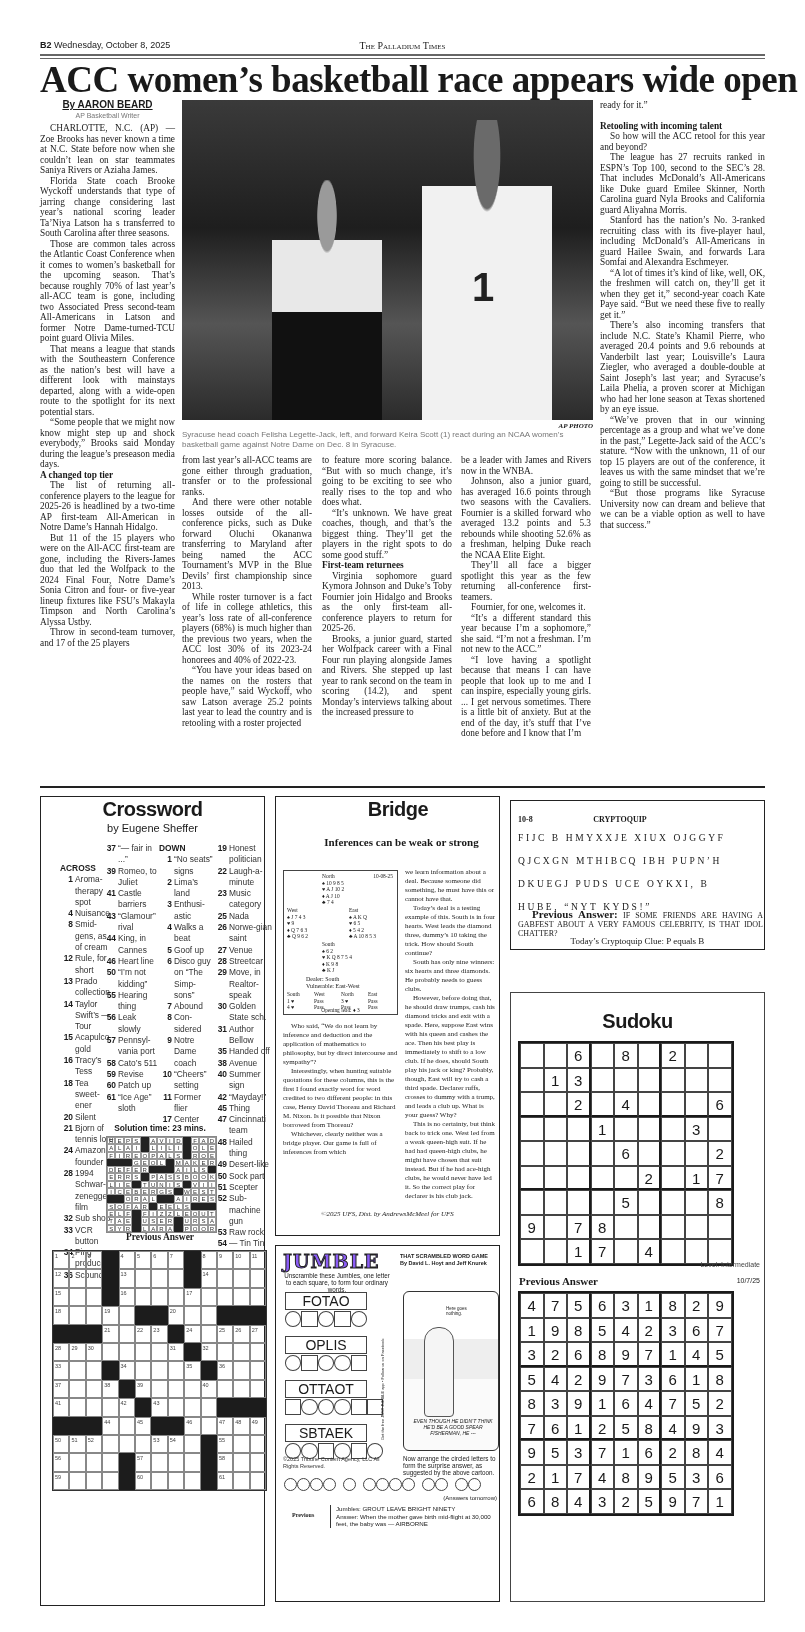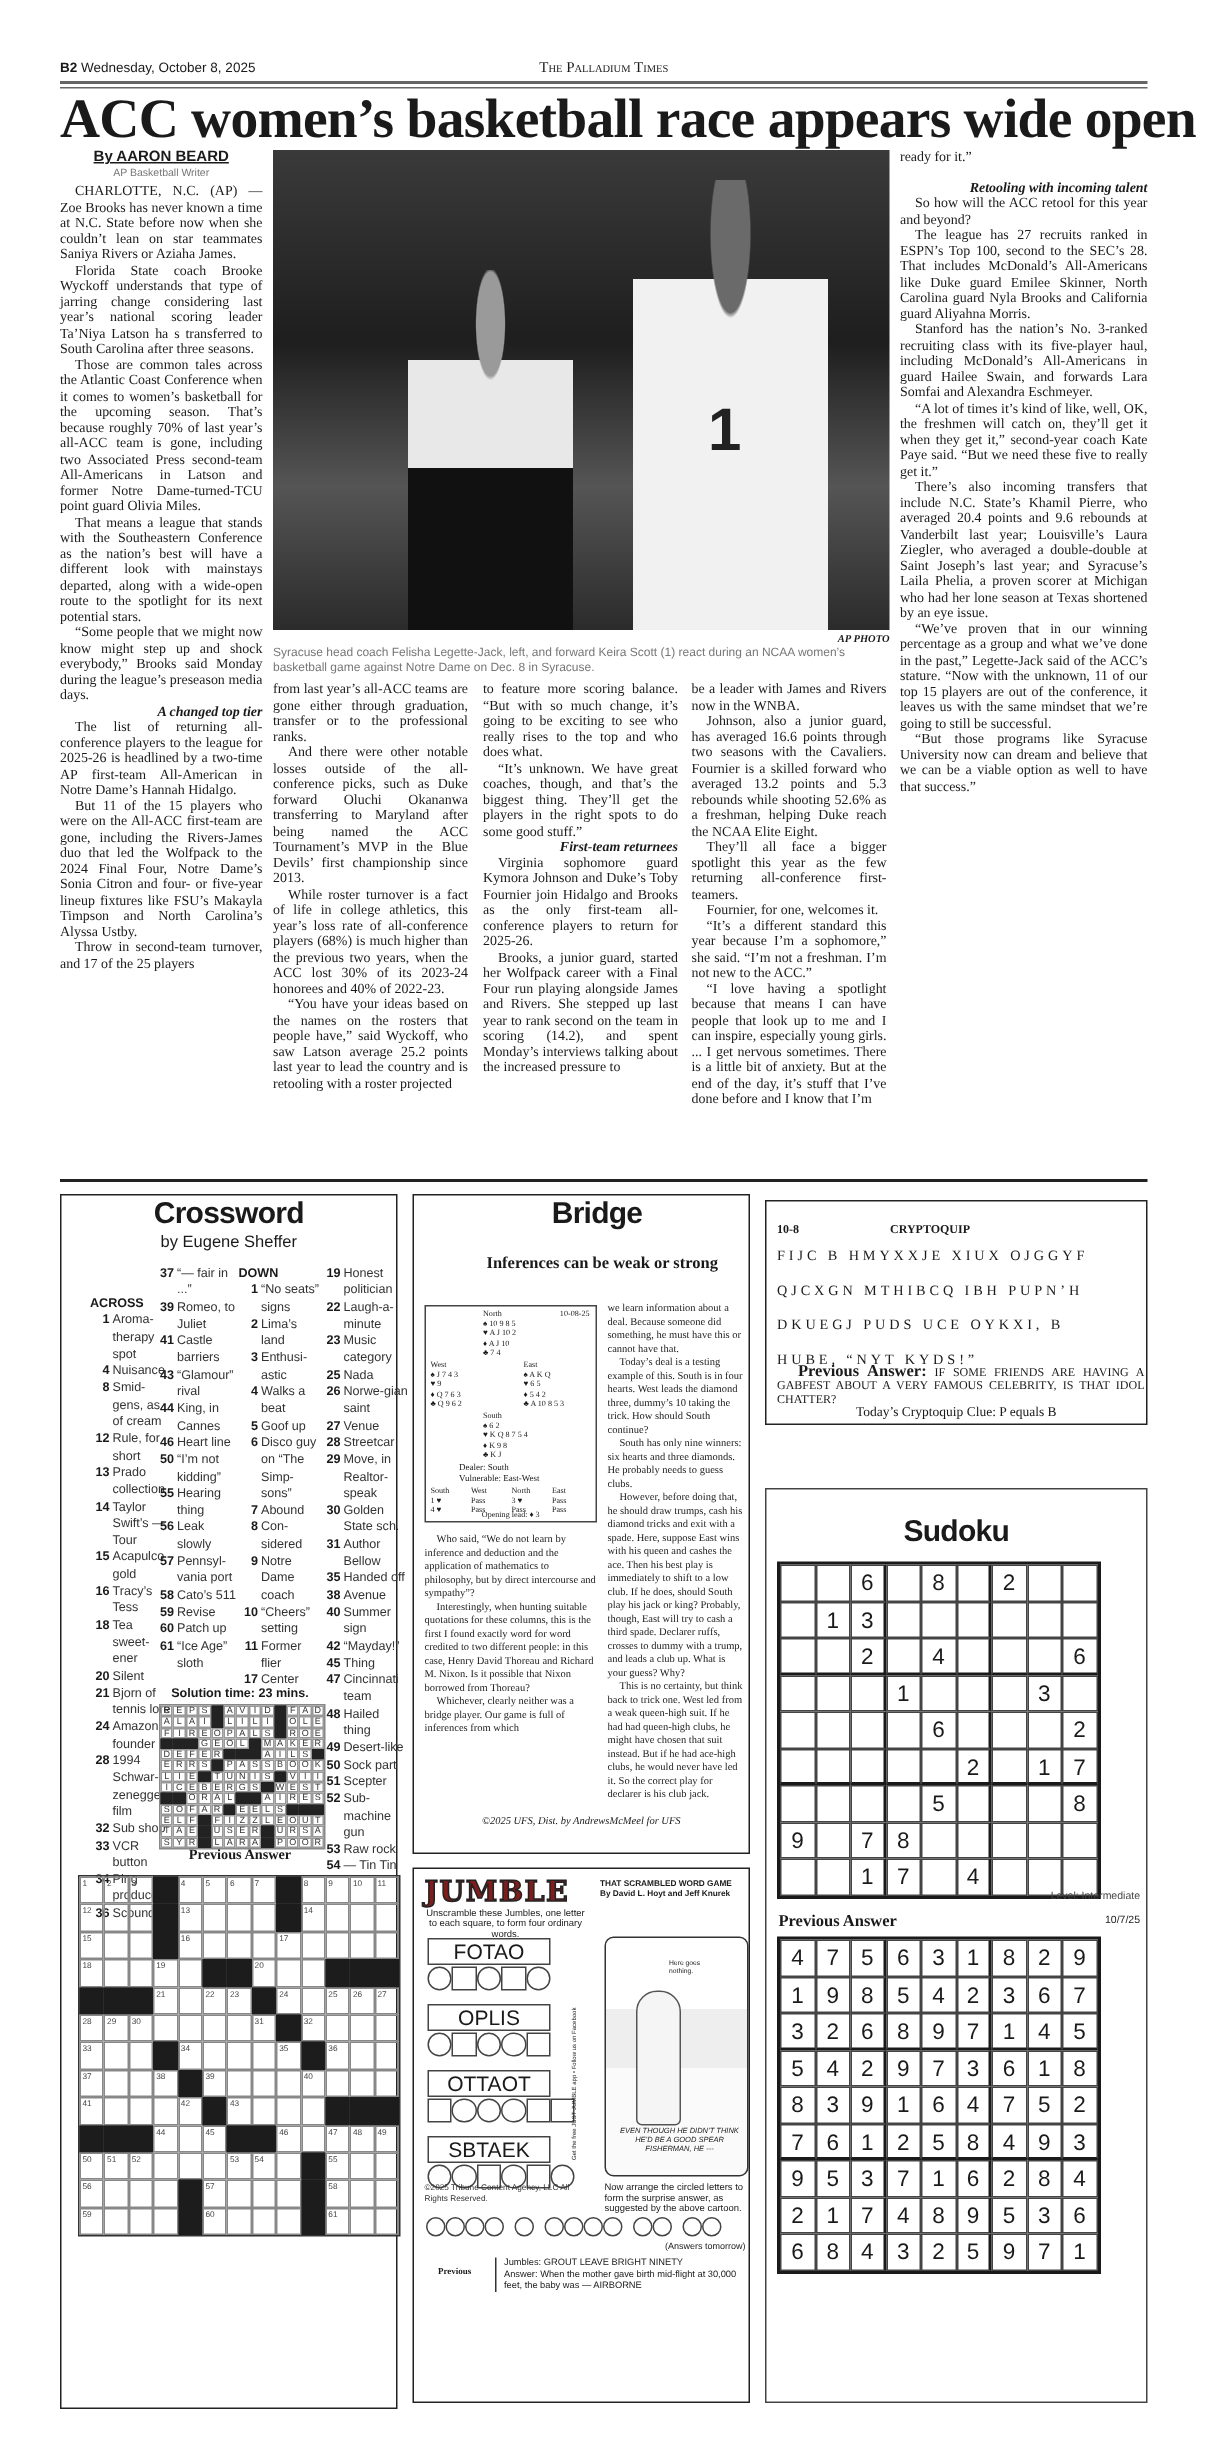--- a/index.html
+++ b/index.html
@@ -9,21 +9,21 @@
   .masthead { position: absolute; left: 40px; top: 38px; width: 725px; height: 16px; font-size: 9px; }
   .masthead .page { position: absolute; left: 0; top: 2px; font-family: "Liberation Sans", sans-serif; font-weight: bold; font-size: 9px; }
   .masthead .date { font-family: "Liberation Sans", sans-serif; font-weight: normal; }
   .masthead .paper { position: absolute; left: 0; right: 0; top: 2px; text-align: center; font-variant: small-caps; font-size: 10px; }
   .rule { position: absolute; left: 40px; width: 725px; background: #666; }
 
   .headline { position: absolute; left: 40px; top: 60px; width: 725px; font-size: 37px; line-height: 40px; letter-spacing: -0.5px; white-space: nowrap; }
 
   .col { position: absolute; font-size: 9.3px; line-height: 10.5px; text-align: justify; }
   .col p { text-indent: 10px; }
-  .col .sub { text-align: right; font-weight: bold; margin: 0 0 0; text-indent: 0; font-style: italic; }
+  .col .sub { text-align: left; font-weight: bold; margin: 0 0 0; text-indent: 0; }
   .byline { text-align: center; font-family: "Liberation Sans", sans-serif; font-weight: bold; font-size: 10px; text-decoration: underline; }
   .byline-title { text-align: center; font-family: "Liberation Sans", sans-serif; font-size: 7px; color: #777; margin-bottom: 2px; }
 
   .photo { position: absolute; left: 182px; top: 100px; width: 411px; height: 320px; background: linear-gradient(180deg,#3a3a3a 0%,#1e1e1e 40%,#555 70%,#2b2b2b 100%); overflow: hidden; }
   .photo .fig1 { position: absolute; left: 90px; top: 80px; width: 110px; height: 240px; background: radial-gradient(ellipse at 50% 15%, #9a9a9a 0 12%, transparent 13%), linear-gradient(180deg, transparent 0 25%, #e8e8e8 25% 55%, #111 55% 100%); border-radius: 40px 40px 0 0; }
   .photo .fig2 { position: absolute; left: 240px; top: 20px; width: 130px; height: 300px; background: radial-gradient(ellipse at 50% 12%, #6a6a6a 0 14%, transparent 15%), linear-gradient(180deg, transparent 0 22%, #f1f1f1 22% 100%); border-radius: 50px 50px 0 0; }
   .photo .jersey-num { position: absolute; left: 290px; top: 165px; font-family: "Liberation Sans", sans-serif; font-size: 40px; font-weight: bold; color: #222; }
   .photo-credit { position: absolute; left: 520px; top: 422px; width: 73px; text-align: right; font-size: 7px; font-style: italic; font-weight: bold; }
   .caption { position: absolute; left: 182px; top: 430px; width: 411px; font-family: "Liberation Sans", sans-serif; font-size: 8px; line-height: 10px; color: #777; }
 
@@ -1031,21 +1031,21 @@
     <div class="br">4</div>
     <div>3</div>
     <div>2</div>
     <div class="br">5</div>
     <div>9</div>
     <div>7</div>
     <div>1</div>
   </div>
 
 <div class="box" style="left:275px;top:1245px;width:225px;height:357px;"></div>
-<div style="position:absolute;left:283px;top:1250px;font-family:'DejaVu Serif',serif;font-weight:bold;font-size:19px;letter-spacing:1px;color:#7f1d1d;-webkit-text-stroke:1px #222;">JUMBLE</div>
+<div style="position:absolute;left:283px;top:1250px;font-family:'DejaVu Serif',serif;font-weight:bold;font-size:19px;letter-spacing:1px;color:#8b5cf6;-webkit-text-stroke:1px #222;">JUMBLE</div>
 <div style="position:absolute;left:400px;top:1253px;width:100px;font-family:'Liberation Sans',sans-serif;font-weight:bold;font-size:5.5px;line-height:7px;">
   <div>THAT SCRAMBLED WORD GAME</div>
     <div>By David L. Hoyt and Jeff Knurek</div>
 </div>
 <div style="position:absolute;left:283px;top:1272px;width:108px;text-align:center;font-family:'Liberation Sans',sans-serif;font-size:6.3px;line-height:7px;">Unscramble these Jumbles, one letter to each square, to form four ordinary words.</div>
 <div id="jumbleWords">
     <div class="jumble-word" style="top: 1292px;">FOTAO</div>
     <div class="circles" style="top: 1311px;">
       <span class="c"></span>
       <span></span>

